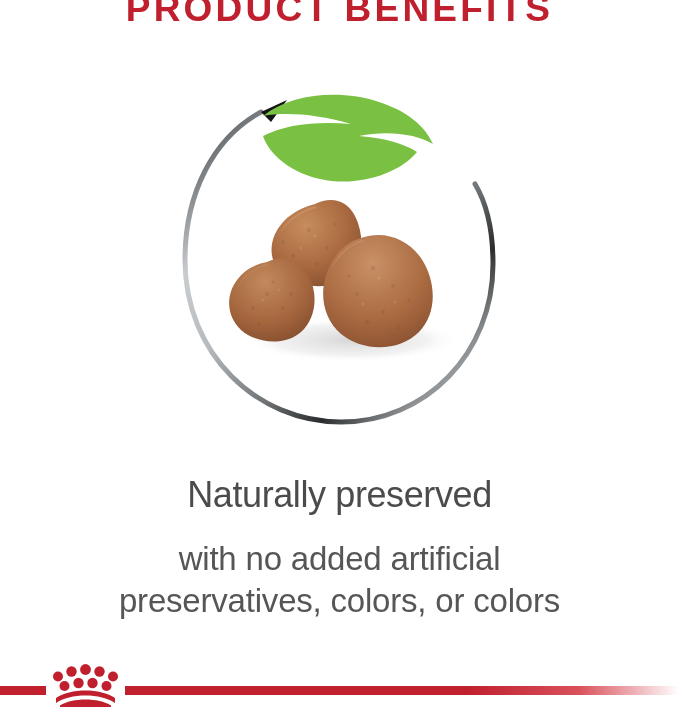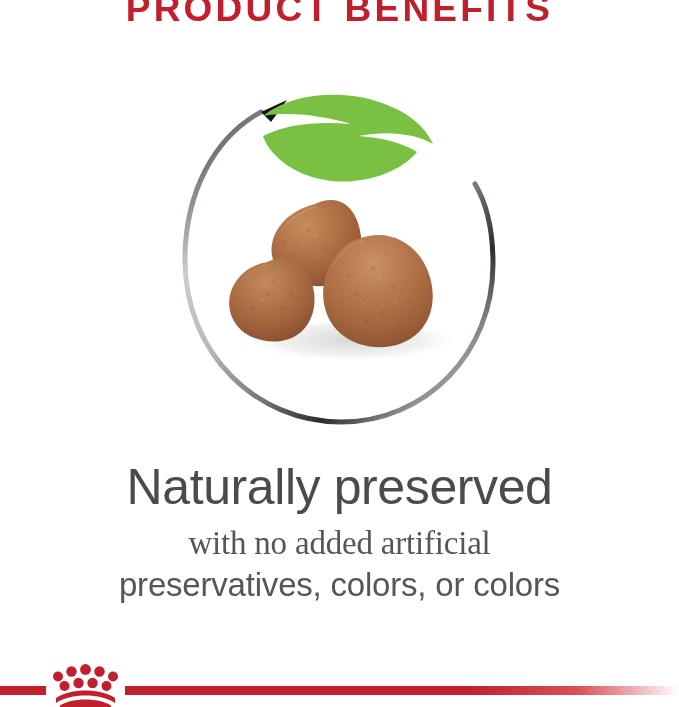--- a/index.html
+++ b/index.html
@@ -82,37 +82,37 @@
   
   .copy {
     position: absolute;
     left: 0;
     top: 452px;
     width: 679px;
     text-align: center;
   }
   .copy-headline {
     font-family: "Liberation Sans", sans-serif;
-    font-size: 50px;
+    font-size: 36px;
     font-weight: normal;
     color: #4b4b4b;
     line-height: 54px;
     letter-spacing: -0.4px;
-    margin: 8px;
+    margin: 16px;
   }
   .copy-sub {
     font-family: "Liberation Sans", sans-serif;
     font-size: 33px;
     font-weight: normal;
     color: #565656;
     line-height: 42px;
     letter-spacing: -0.2px;
     margin: 0;
   }
-  .copy-sub-1 { margin-top: 6px; font-family: Liberation Serif, serif; }
+  .copy-sub-1 { margin-top: 6px; }
 
   
   .footer {
     position: absolute;
     left: 0;
     bottom: 0;
     width: 679px;
     height: 62px;
   }
   .footer-bar-left {

